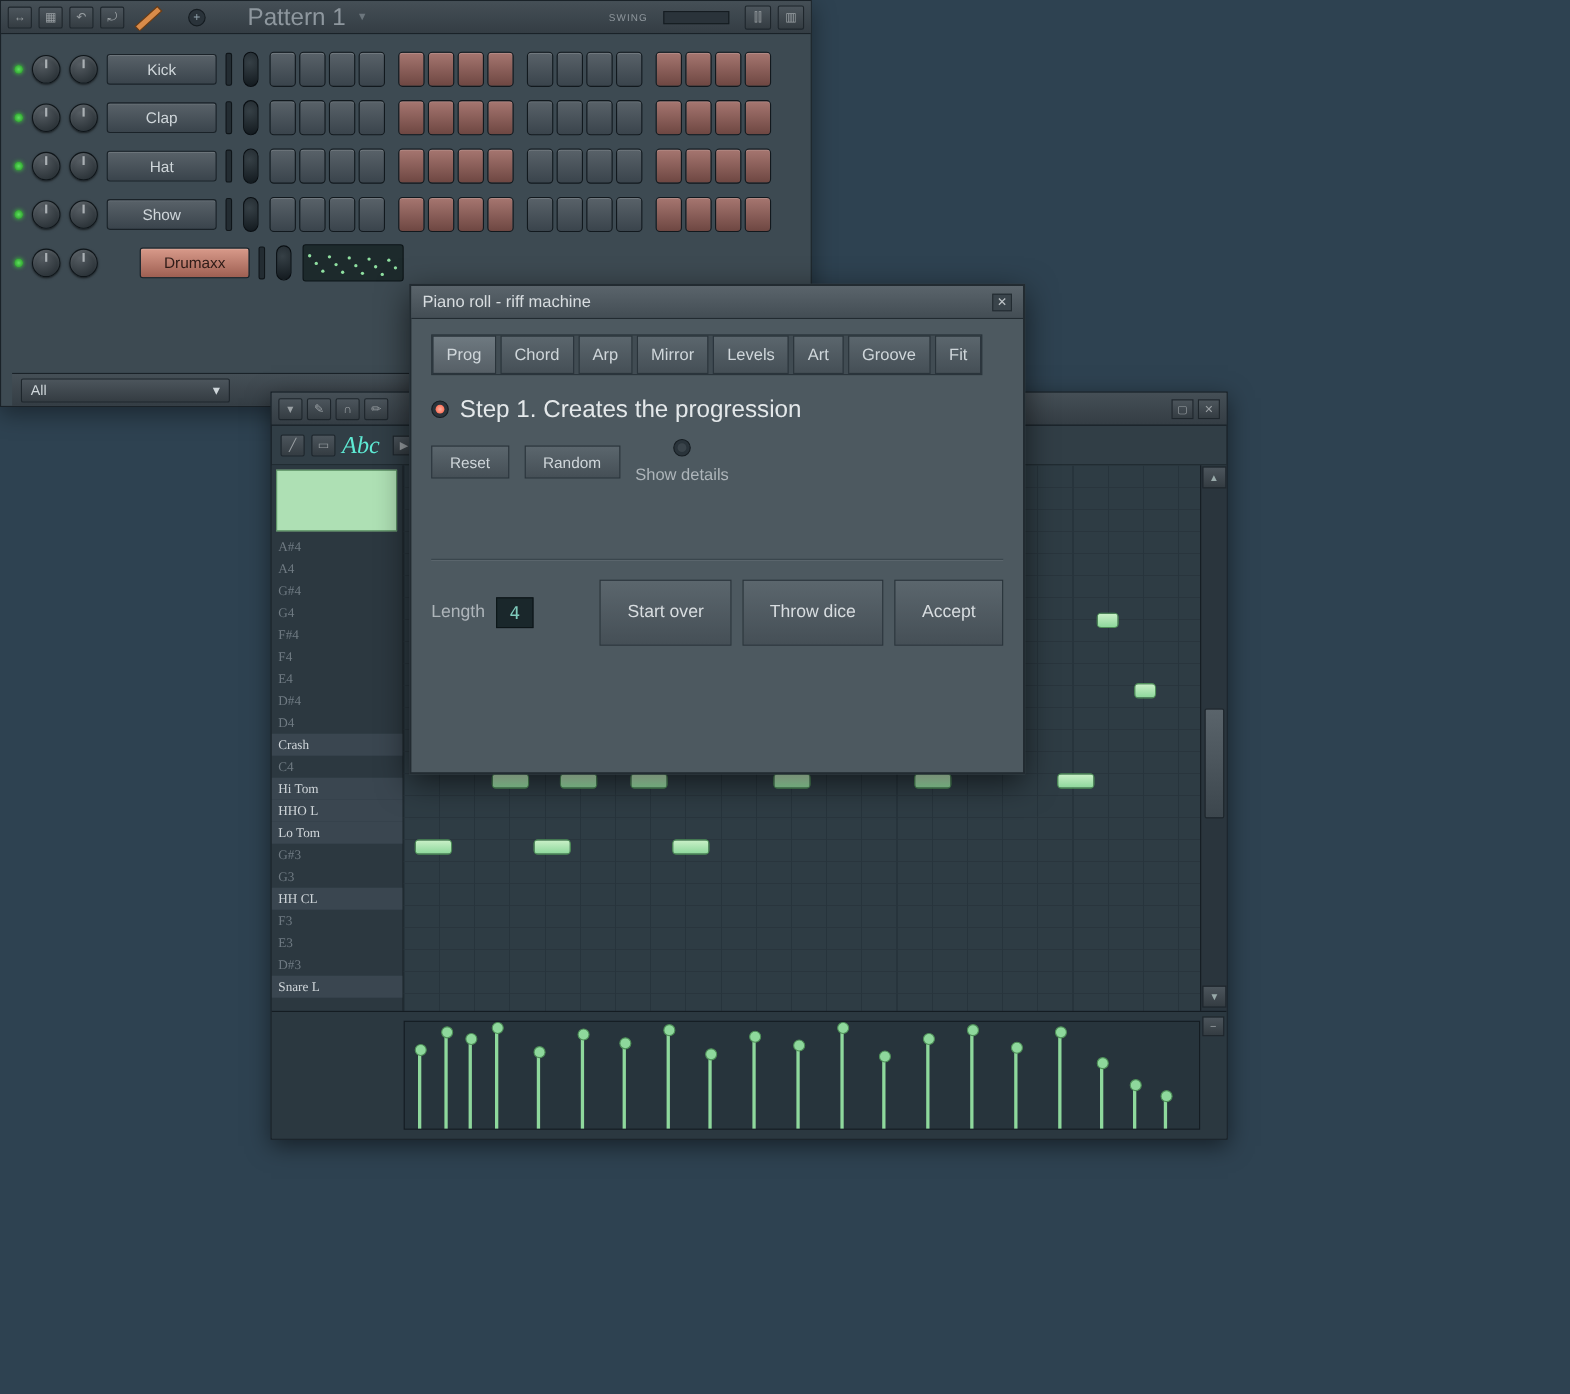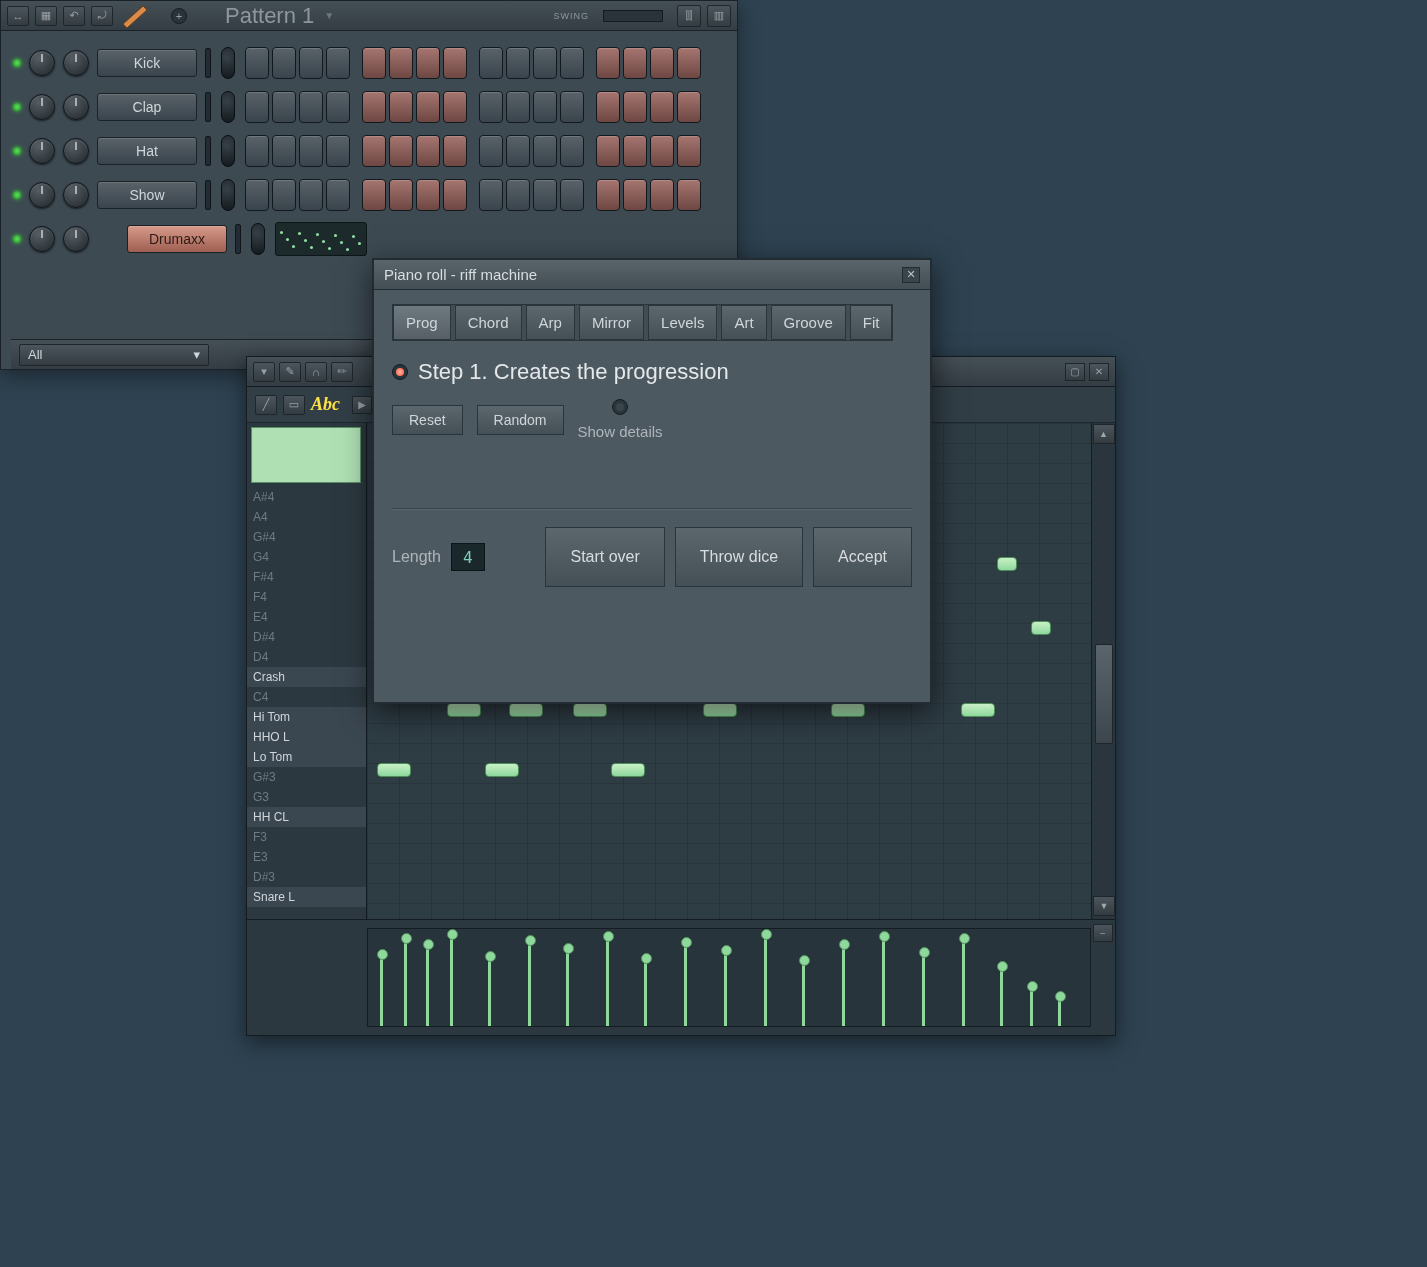--- a/index.html
+++ b/index.html
@@ -131,21 +131,21 @@
   .proll-side {
     position:absolute;left:0;top:66px;bottom:116px;width:120px;
     background:#2c3840;border-right:1px solid #141c22;
     overflow:hidden;
   }
   .proll-thumb{
     width:110px;height:56px;margin:4px;background:#aee0b4;border:1px solid #5a8f63;
   }
   .note-label-row{
     height:20px;padding-left:6px;font-size:12px;color:#6f7a82;
-    display:flex;align-items:center;white-space:nowrap;
+    display:flex;align-items:center;white-space:nowrap;font-family:Liberation Serif, serif;
   }
   .note-label-row.white{color:#d0d6da;background:#3a4650;}
   .proll-grid{
     position:absolute;left:120px;right:24px;top:66px;bottom:116px;
     background:
       repeating-linear-gradient(to right, #27343c 0, #27343c 1px, transparent 1px, transparent 32px),
       repeating-linear-gradient(to bottom, #29353d 0, #29353d 1px, transparent 1px, transparent 20px),
       #2e3c44;
     overflow:hidden;
   }
@@ -222,21 +222,21 @@
   .len-lcd{
     width:34px;height:28px;background:#1a272b;border:1px solid #0c1518;
     display:flex;align-items:center;justify-content:center;
     font-family:monospace;font-size:16px;color:#7fcabc;
   }
   .riff-big-btn{
     padding:20px 24px;background:linear-gradient(#5b666d,#454f56);
     border:1px solid #2a343b;font-size:16px;color:#d8dde0;
   }
 
-  .abc { font-style:italic; font-family:serif; font-size:18px; color:#fde047;font-weight:bold;}
+  .abc { font-style:italic; font-family:serif; font-size:22px; color:#5eead4;}
 </style>
 </head>
 <body>
 
 <div class="seq-panel">
   <div class="seq-toolbar">
     <div class="seq-toolbtn">↔</div>
     <div class="seq-toolbtn">▦</div>
     <div class="seq-toolbtn">↶</div>
     <div class="seq-toolbtn">⤾</div>

